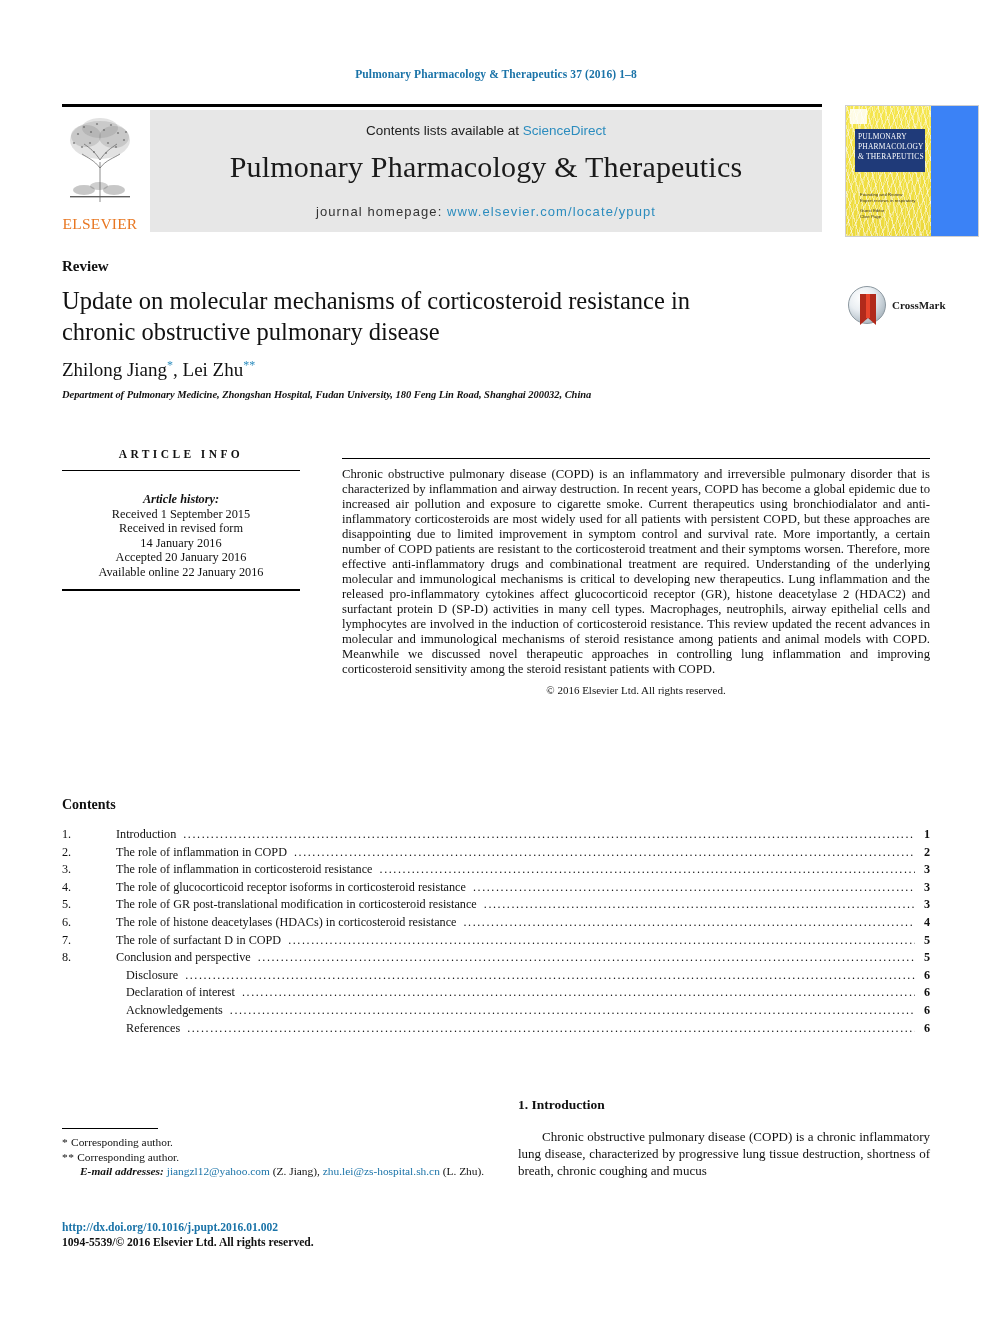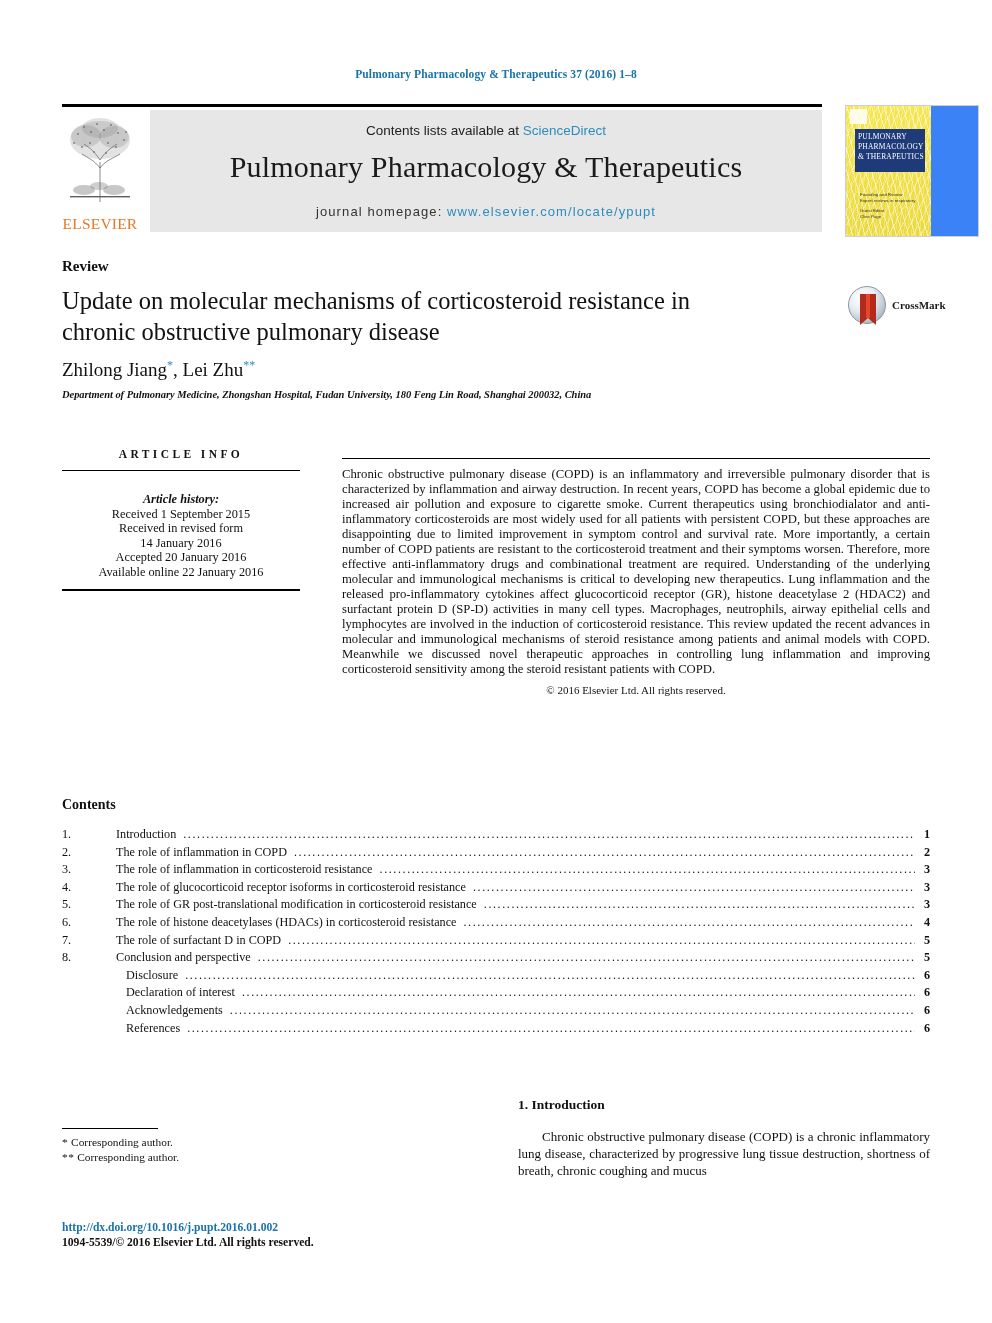--- a/index.html
+++ b/index.html
@@ -577,20 +577,27 @@
   <div class="foot">
     <div class="foot-rule"></div>
     <div>
       <span class="star">*</span>
       <span>Corresponding author.</span>
     </div>
     <div>
       <span class="star">**</span>
       <span>Corresponding author.</span>
     </div>
+    <div style="text-indent:18px">
+      <span class="em-lbl">E-mail addresses:</span>
+      <span class="lnk">jiangzl12@yahoo.com</span>
+      <span>(Z. Jiang),</span>
+      <span class="lnk">zhu.lei@zs-hospital.sh.cn</span>
+      <span>(L. Zhu).</span>
+    </div>
   </div>
   <div class="doi">http://dx.doi.org/10.1016/j.pupt.2016.01.002</div>
   <div class="issn">1094-5539/© 2016 Elsevier Ltd. All rights reserved.</div>
 
   <div class="intro-head">1. Introduction</div>
   <div class="intro-body indent">Chronic obstructive pulmonary disease (COPD) is a chronic inflammatory lung disease, characterized by progressive lung tissue destruction, shortness of breath, chronic coughing and mucus</div>
 
 </div>
 
 </body></html>

